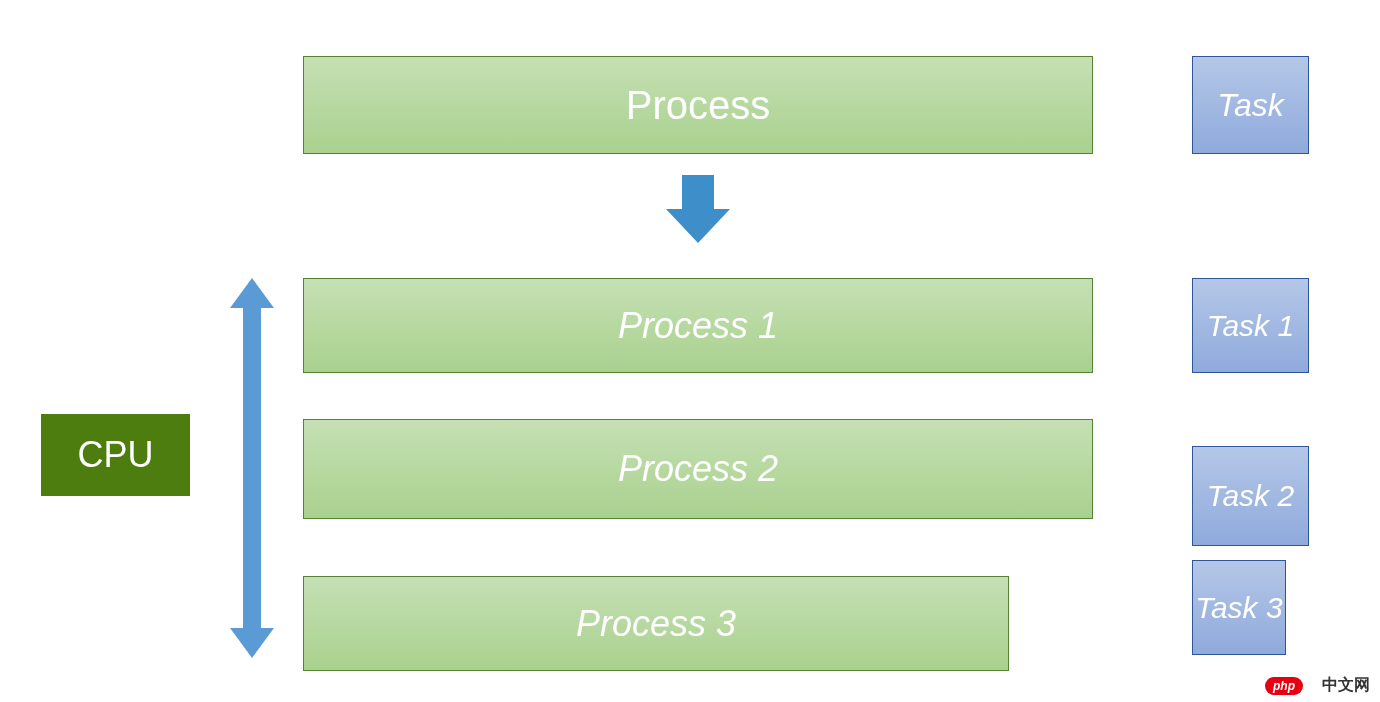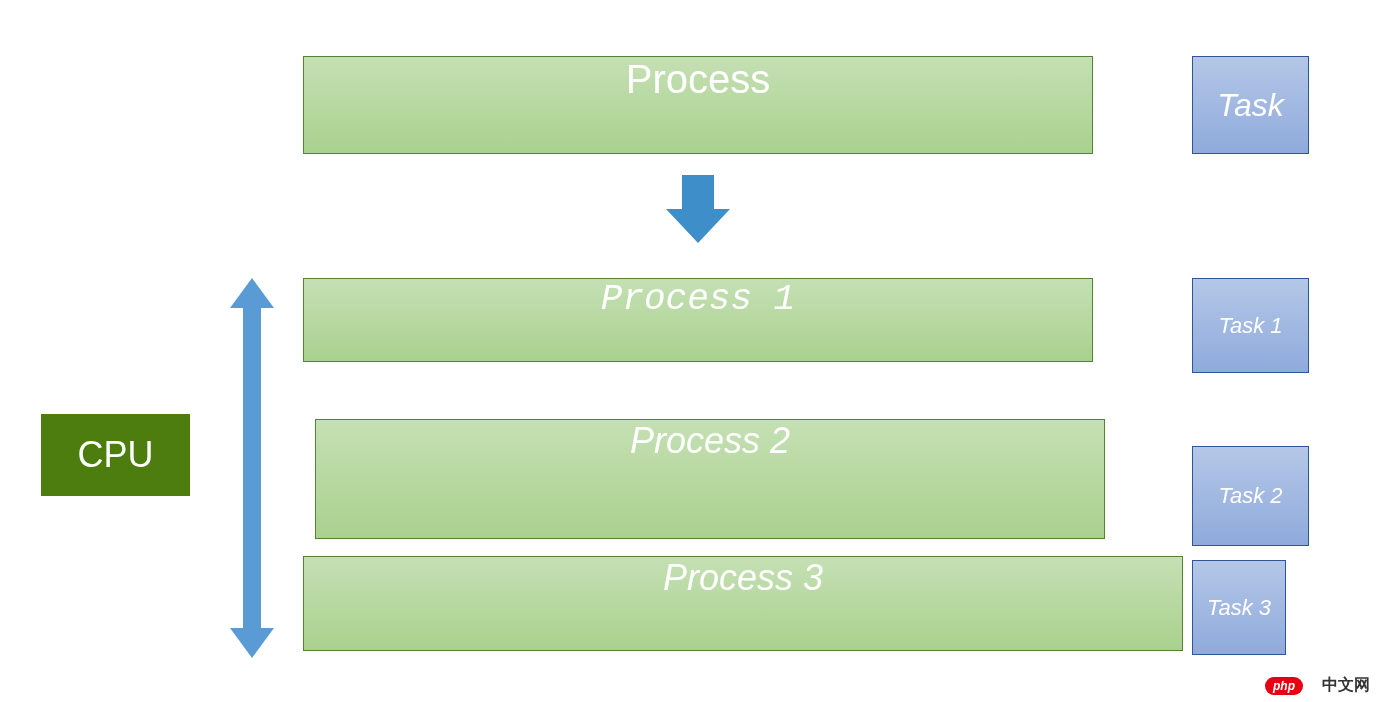--- a/index.html
+++ b/index.html
@@ -4,37 +4,38 @@
 <style>
   * { box-sizing: border-box; margin: 0; padding: 0; }
   html, body { width: 1380px; height: 702px; font-family: "Segoe UI", "Helvetica Neue", Arial, sans-serif; background: #fff; position: relative; }
   .diagram { position: relative; width: 1380px; height: 702px; }
 
   .process-box {
     position: absolute;
     background: linear-gradient(to bottom, #c5e0b4 0%, #a9d18e 100%);
     border: 1px solid #548235;
     display: flex;
+    align-items: center;
     justify-content: center;
     color: #fff;
     font-size: 36px;
     font-style: italic;
     font-weight: 300;
   }
   .process-top { font-style: normal; font-size: 40px; font-weight: 300; }
 
   .task-box {
     position: absolute;
     background: linear-gradient(to bottom, #b4c7e7 0%, #8faadc 100%);
     border: 1px solid #2e5597;
     display: flex;
     align-items: center;
     justify-content: center;
     color: #fff;
-    font-size: 22px;
+    font-size: 30px;
     font-style: italic;
     font-weight: 300;
   }
   .task-top { font-style: italic; font-size: 32px; }
 
   .cpu-box {
     position: absolute;
     background: #4d7c0f;
     display: flex;
     align-items: center;
@@ -101,37 +102,37 @@
   <div class="cpu-box" style="left:41px; top:414px; width:149px; height:82px;">
     <span>CPU</span>
   </div>
 
   <div class="updown-arrow" style="left:230px; top:278px; width:44px; height:380px;">
     <div class="head-up" style="left:0; top:0; border-left:22px solid transparent; border-right:22px solid transparent; border-bottom:30px solid #5b9bd5;"></div>
     <div class="shaft" style="left:13px; top:28px; width:18px; height:324px;"></div>
     <div class="head-down" style="left:0; top:350px; border-left:22px solid transparent; border-right:22px solid transparent; border-top:30px solid #5b9bd5;"></div>
   </div>
 
-  <div class="process-box" style="left:303px; top:278px; width:790px; height:84px;font-family:Liberation Mono, monospace;">
+  <div class="process-box" style="left:303px; top:278px; width:790px; height:95px;">
     <span>Process 1</span>
   </div>
 
   <div class="task-box" style="left:1192px; top:278px; width:117px; height:95px;">
     <span>Task 1</span>
   </div>
 
-  <div class="process-box" style="left:303px; top:419px; width:790px; height:120px;margin-left:12px;">
+  <div class="process-box" style="left:303px; top:419px; width:790px; height:100px;">
     <span>Process 2</span>
   </div>
 
   <div class="task-box" style="left:1192px; top:419px; width:117px; height:100px;margin-top:27px;">
     <span>Task 2</span>
   </div>
 
-  <div class="process-box" style="left:303px; top:556px; width:880px; height:95px;">
+  <div class="process-box" style="left:303px; top:576px; width:706px; height:95px;">
     <span>Process 3</span>
   </div>
 
   <div class="task-box" style="left:1192px; top:560px; width:94px; height:95px;">
     <span>Task 3</span>
   </div>
 
   <div class="watermark">
     <span class="logo">php</span>
     <span>中文网</span>

